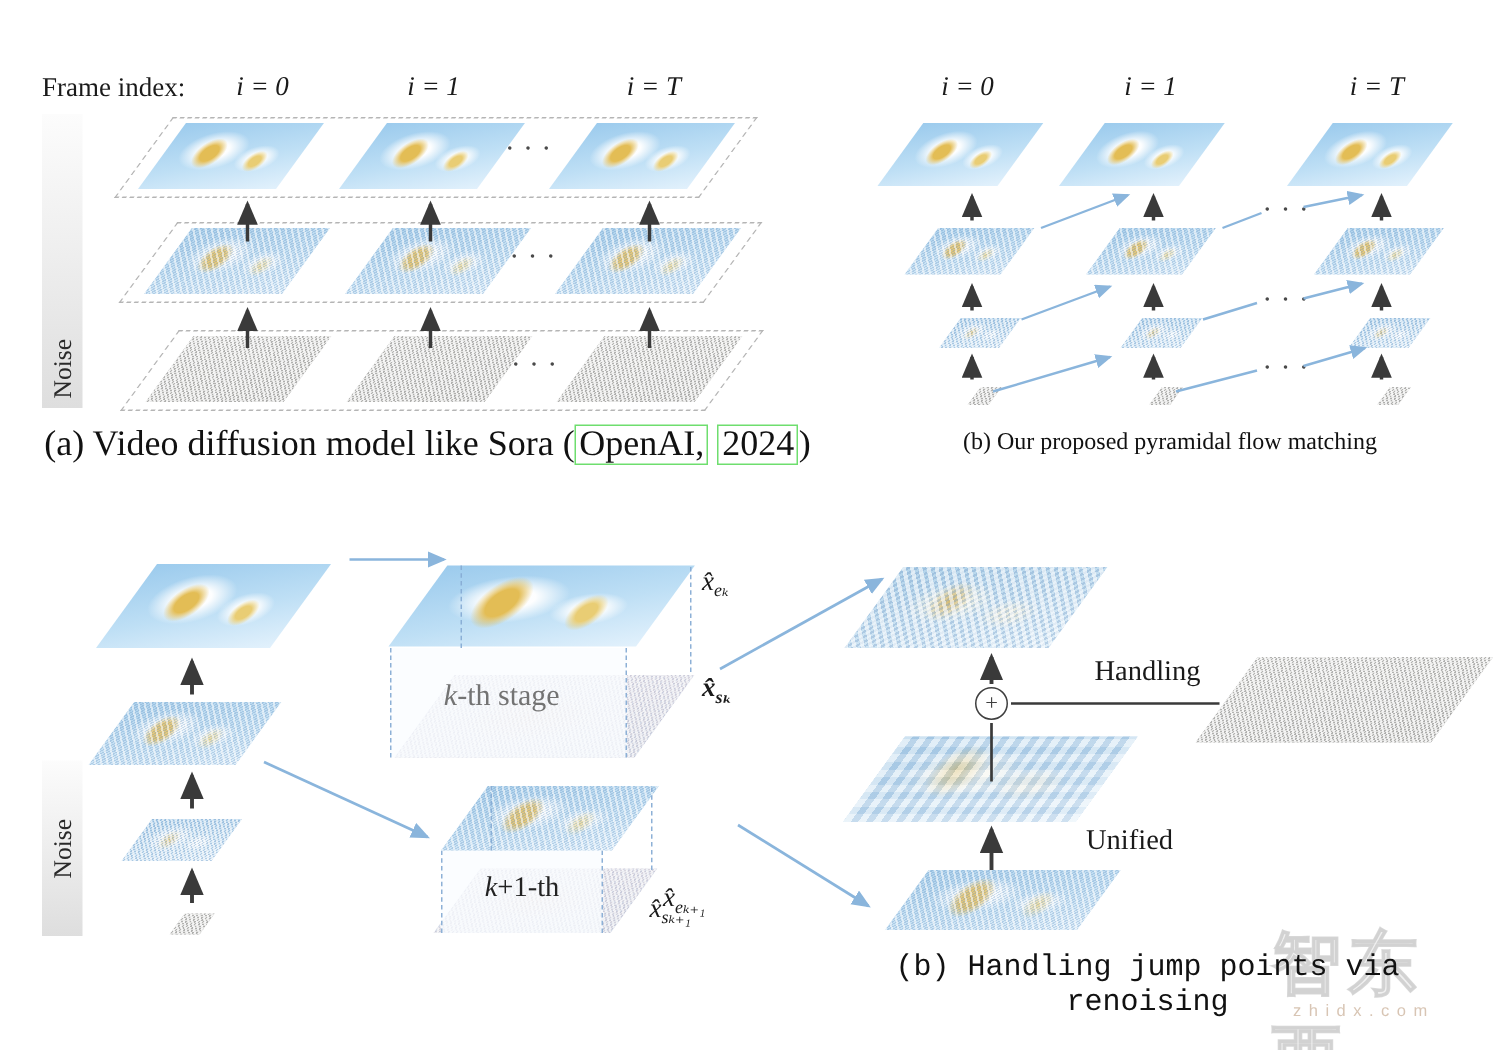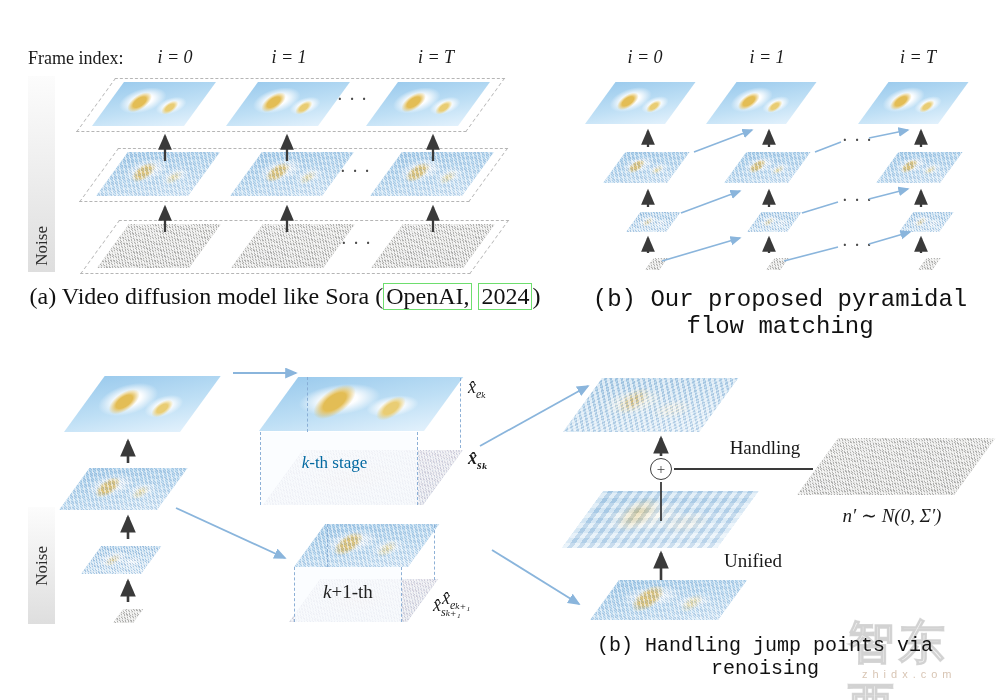--- a/index.html
+++ b/index.html
@@ -147,37 +147,37 @@
 
   <div class="ph p-clear" style="left:858px;top:82px;width:80px;height:42px;"></div>
   <div class="ph p-noise" style="left:876px;top:152px;width:64px;height:31px;"></div>
   <div class="ph p-noise2" style="left:899px;top:212px;width:40px;height:20px;"></div>
   <div class="ph p-gray" style="left:918px;top:258px;width:14px;height:12px;"></div>
 
   <div class="dots ctr" style="left:838px;top:133px;width:40px;">· · ·</div>
   <div class="dots ctr" style="left:838px;top:193px;width:40px;">· · ·</div>
   <div class="dots ctr" style="left:838px;top:238px;width:40px;">· · ·</div>
 
-  <div class="cap" style="left:565px;top:286px;width:430px;font-size:24px;font-family:Liberation Mono, monospace;">(b) Our proposed pyramidal flow matching</div>
+  <div class="cap" style="left:565px;top:286px;width:430px;font-size:16px;">(b) Our proposed pyramidal flow matching</div>
 
   <div class="nbar centered" style="left:28px;top:507px;height:117px;">
     <span>Noise</span>
   </div>
 
   <div class="ph p-clear" style="left:64px;top:376px;width:116px;height:56px;"></div>
   <div class="ph p-noise" style="left:59px;top:468px;width:98px;height:42px;"></div>
   <div class="ph p-noise2" style="left:81px;top:546px;width:60px;height:28px;"></div>
   <div class="ph p-gray" style="left:113px;top:609px;width:20px;height:14px;"></div>
 
   <div class="ph p-pale" style="left:263px;top:450px;width:160px;height:55px;"></div>
   <div class="face" style="left:260px;top:432px;width:156px;height:73px;"></div>
   <div class="ph p-clear" style="left:259px;top:377px;width:165px;height:54px;"></div>
   <div class="dashv" style="left:307px;top:377px;height:55px;"></div>
   <div class="dashv" style="left:460px;top:378px;height:70px;"></div>
-  <div class="txt ctr" style="left:262px;top:453px;width:145px;font-size:17px;color:#0369a1;">
+  <div class="txt ctr" style="left:262px;top:453px;width:145px;font-size:20px;color:#737373;">
     <span class="math">k</span><span>-th stage</span>
   </div>
 
   <div class="ph p-pale" style="left:289px;top:579px;width:118px;height:43px;"></div>
   <div class="face" style="left:294px;top:567px;width:106px;height:55px;"></div>
   <div class="ph p-noise" style="left:294px;top:524px;width:114px;height:43px;"></div>
   <div class="dashv" style="left:327px;top:524px;height:43px;"></div>
   <div class="dashv" style="left:434px;top:525px;height:55px;"></div>
   <div class="txt ctr" style="left:298px;top:581px;width:100px;font-size:19px;color:#222;">
     <span class="math">k</span><span>+1-th</span>
@@ -199,21 +199,20 @@
 
   <div class="ph p-heavy" style="left:563px;top:378px;width:136px;height:54px;"></div>
   <div class="ph p-block" style="left:562px;top:491px;width:155px;height:57px;"></div>
   <div class="ph p-noise" style="left:590px;top:580px;width:128px;height:40px;"></div>
   <div class="ph p-gray" style="left:797px;top:438px;width:157px;height:57px;"></div>
 
   <div class="plus-circle">+</div>
 
   <div class="txt ctr" style="left:722px;top:437px;width:86px;font-size:19px;">Handling</div>
   <div class="txt" style="left:724px;top:550px;font-size:19px;">Unified</div>
-  <div class="txt math ctr" style="left:812px;top:504px;width:160px;font-size:19px;">n′ ∼ N(0, Σ′)</div>
 
   <div class="cap" style="left:560px;top:634px;width:410px;font-size:20px;font-family:Liberation Mono, monospace;">(b) Handling jump points via renoising</div>
 
   <div id="wm-cn">智东西</div>
   <div id="wm-en">zhidx.com</div>
 
   <svg class="arrows" width="1000" height="700">
     <defs>
       <marker id="ab" markerWidth="9" markerHeight="9" refX="6" refY="3" orient="auto">
         <path d="M0,0 L7,3 L0,6 Z" fill="#3a3a3a"></path>

